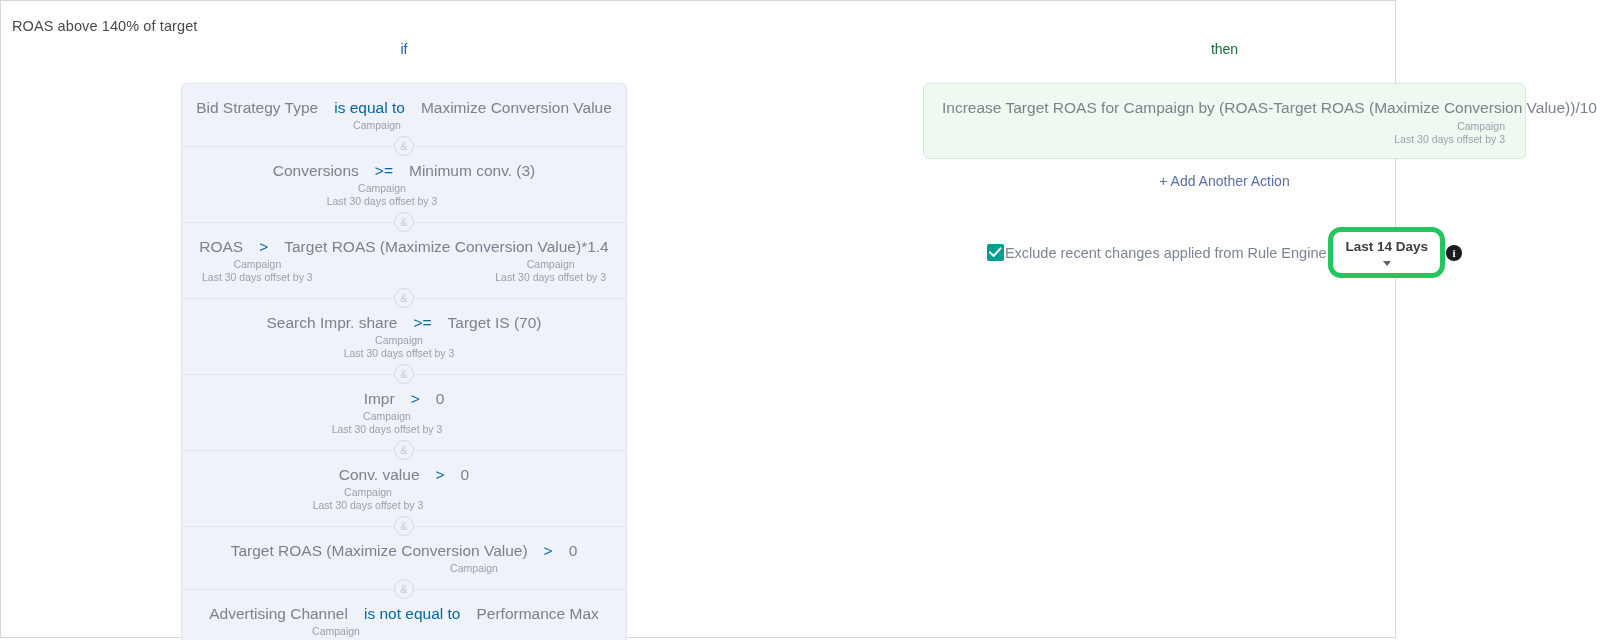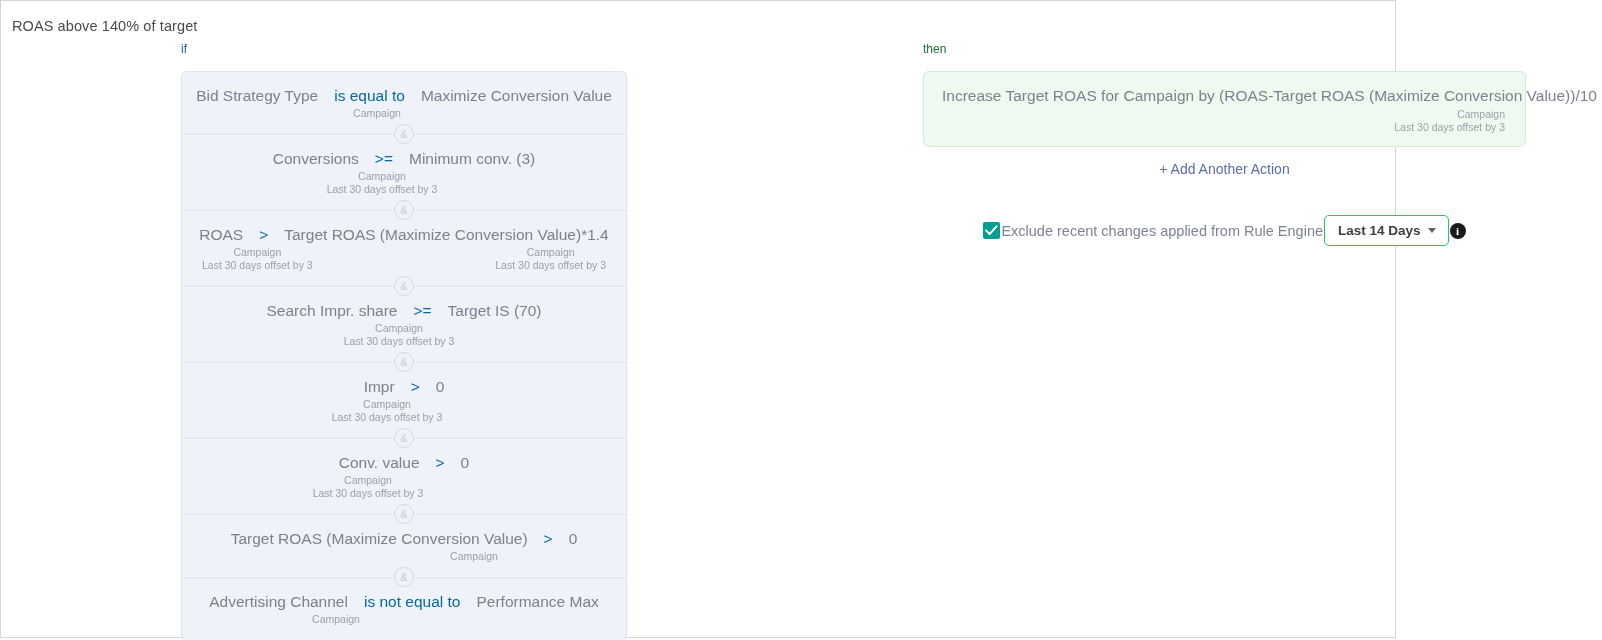--- a/index.html
+++ b/index.html
@@ -38,23 +38,23 @@
     width: 446px;
   }
   .then-col {
     position: absolute;
     left: 922px;
     top: 38px;
     width: 603px;
   }
 
   .col-head {
-    text-align: left;
-    font-size: 12px;
-    margin-bottom: 12px;
+    text-align: center;
+    font-size: 14px;
+    margin-bottom: 24px;
     line-height: 20px;
   }
   .col-head.if   { color: #1a5fb4; }
   .col-head.then { color: #1c6b36; }
 
   
   .cond-card {
     background: #eff2f8;
     border: 1px solid #dde3ef;
     border-radius: 6px;
@@ -178,33 +178,34 @@
     flex: 0 0 auto;
     cursor: pointer;
   }
   .cbx svg { position: absolute; left: 2px; top: 3px; }
   .exclude-label {
     font-size: 14.5px;
     color: #7b8494;
     white-space: nowrap;
   }
   .dd-btn {
-    border: 1px solid #22c55e;
-    border-radius: 5px;
+    border: 5px solid #22c55e;
+    border-radius: 13px;
     background: #fff;
     padding: 7px 12px 7px 13px;
     font-size: 13.5px;
     font-weight: bold;
     color: #3c4043;
     font-family: "Liberation Sans", sans-serif;
     cursor: pointer;
     display: flex;
     align-items: center;
     gap: 7px;
     white-space: nowrap;
+    flex-direction: column;
   }
   .caret {
     width: 0; height: 0;
     border-left: 4px solid transparent;
     border-right: 4px solid transparent;
     border-top: 5px solid #5f6368;
   }
   .info-icon {
     width: 16px; height: 16px;
     border-radius: 50%;

